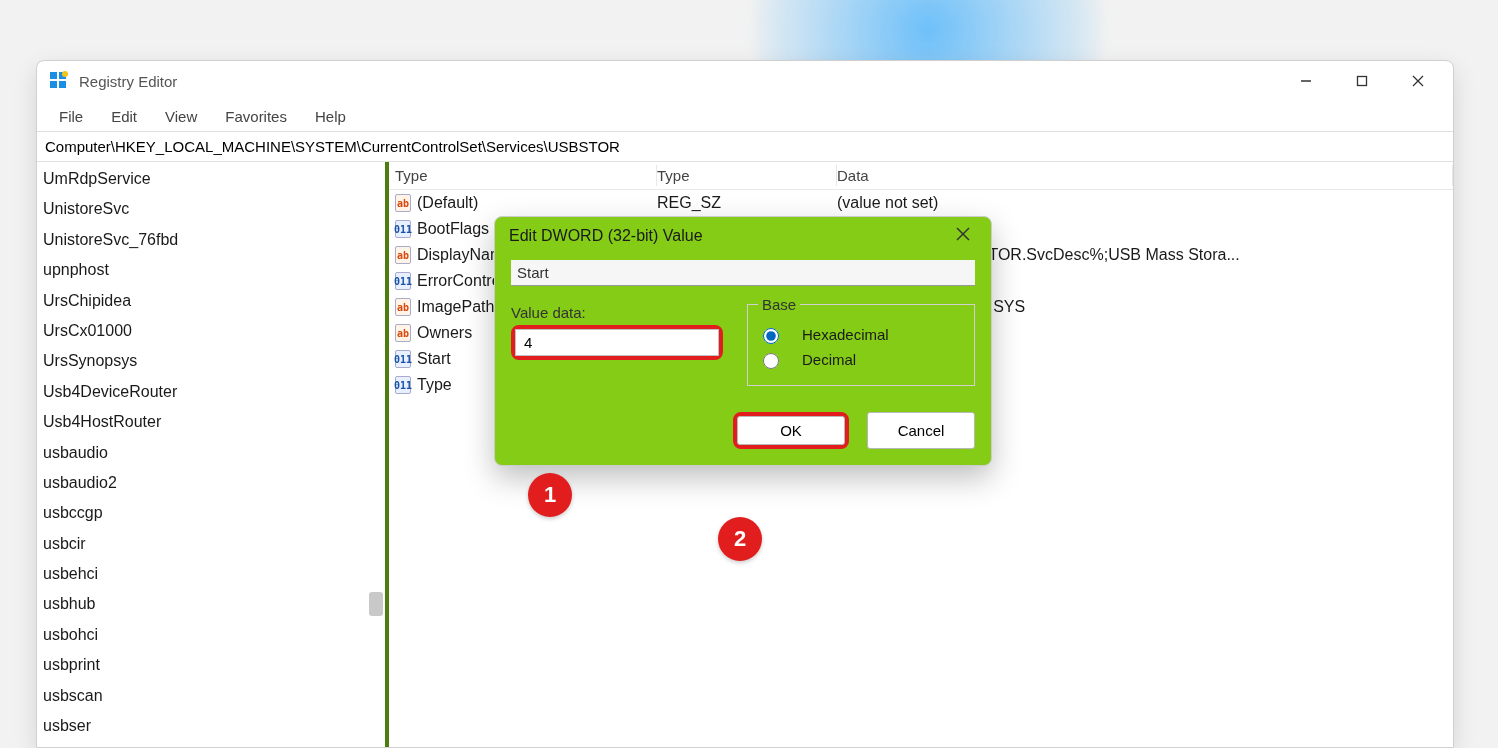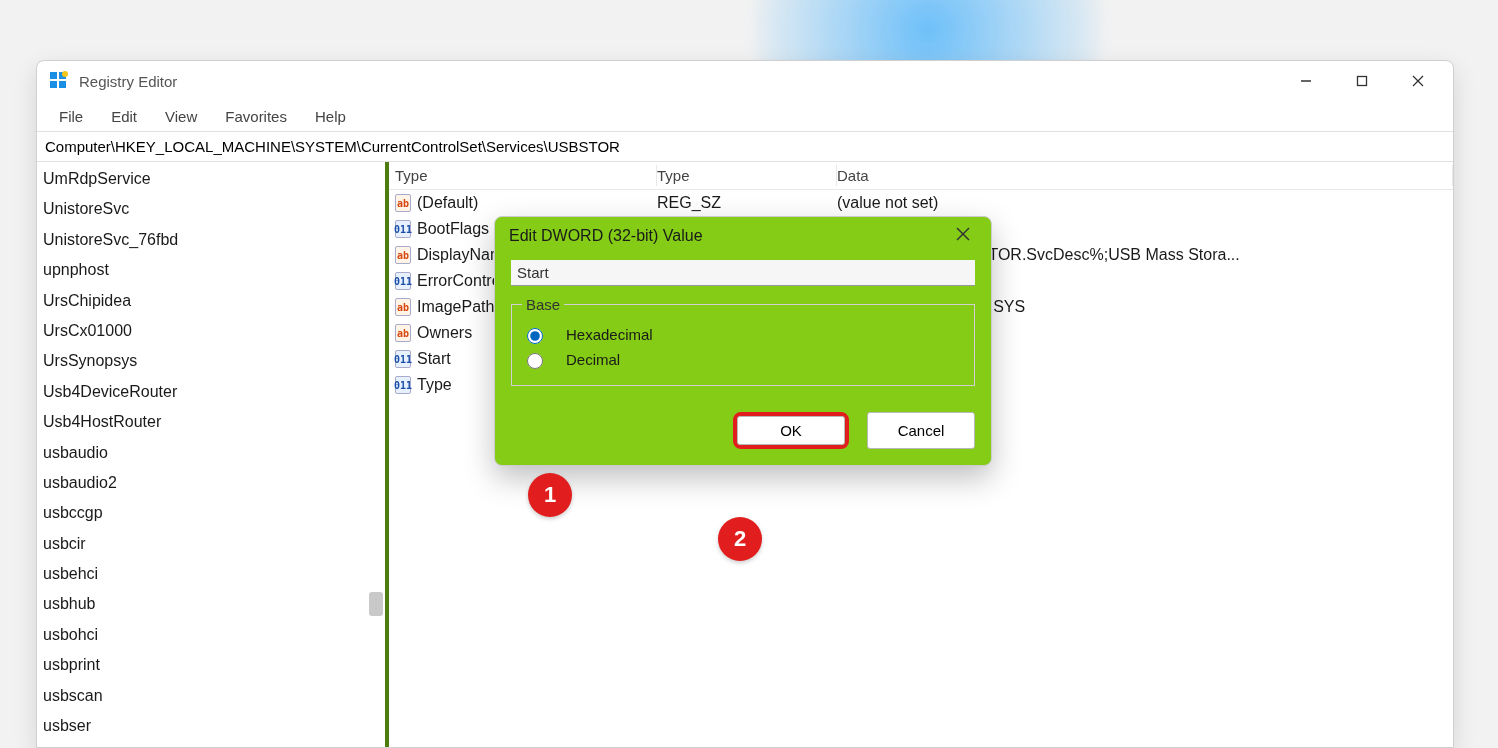--- a/index.html
+++ b/index.html
@@ -399,20 +399,26 @@
       <svg width="14" height="14">
           <line x1="1" y1="1" x2="13" y2="13" stroke="#333" stroke-width="1.5"></line>
           <line x1="13" y1="1" x2="1" y2="13" stroke="#333" stroke-width="1.5"></line>
         </svg>
     </span>
   </div>
   <div class="dlg-body">
     <input class="ro-input" readonly="" value="Start" style="">
 
     <div class="row2">
+      <div class="col-left">
+        <div class="fld-label">Value data:</div>
+        <div class="value-data-wrap">
+          <input class="value-data-input" value="4" style="">
+        </div>
+      </div>
       <div class="col-right">
         <fieldset class="base">
           <legend>Base</legend>
           <label class="radio-row">
             <input type="radio" name="base" checked="" style="">
             <span>Hexadecimal</span>
           </label>
           <label class="radio-row">
             <input type="radio" name="base" style="">
             <span>Decimal</span>

